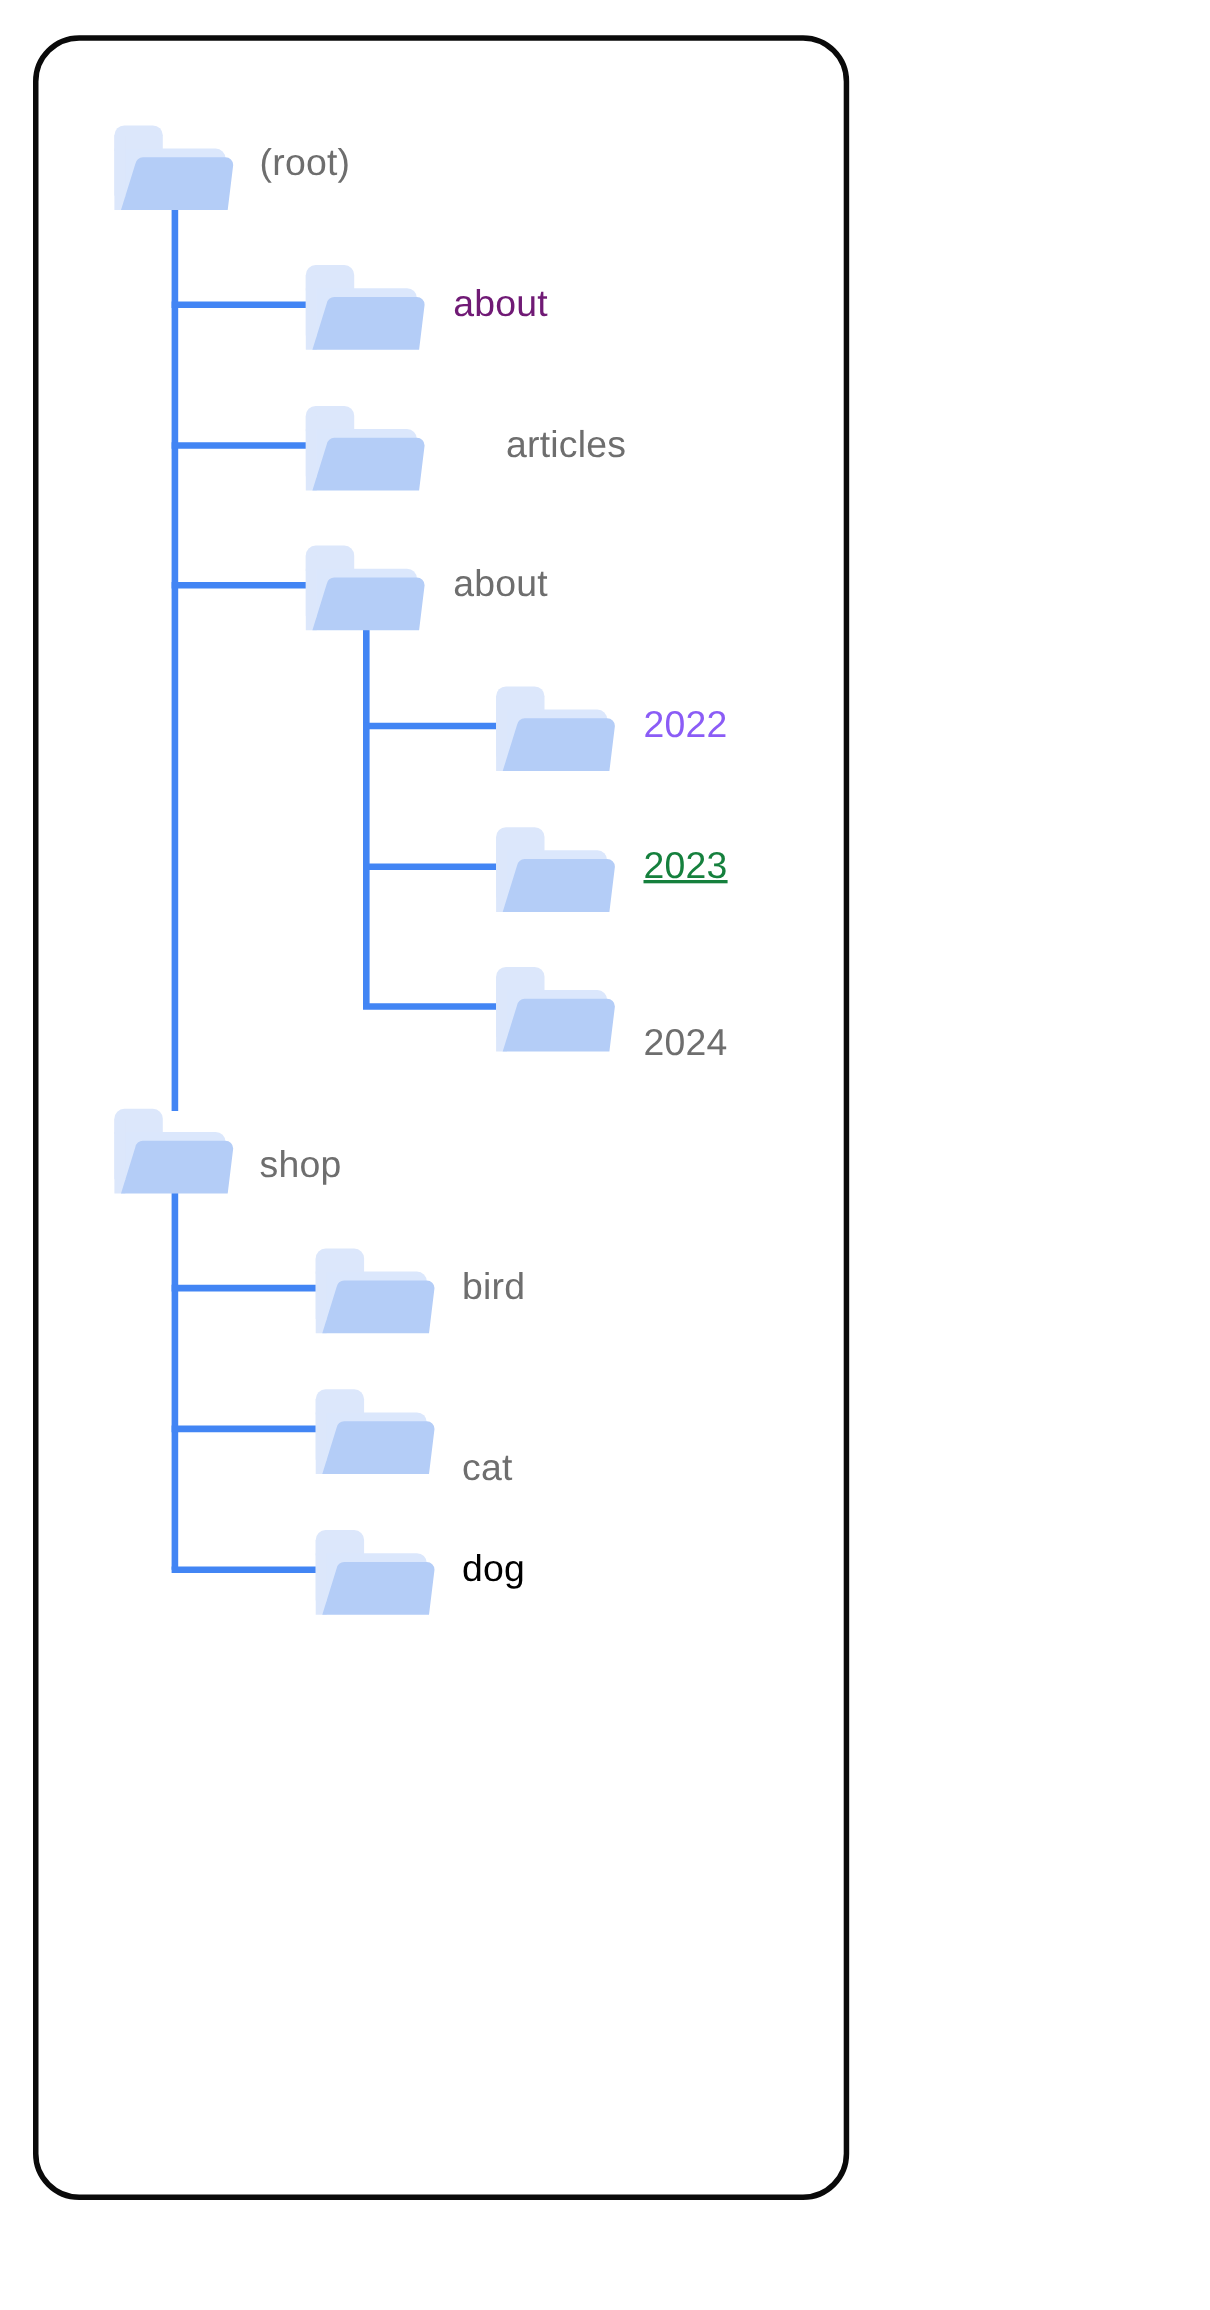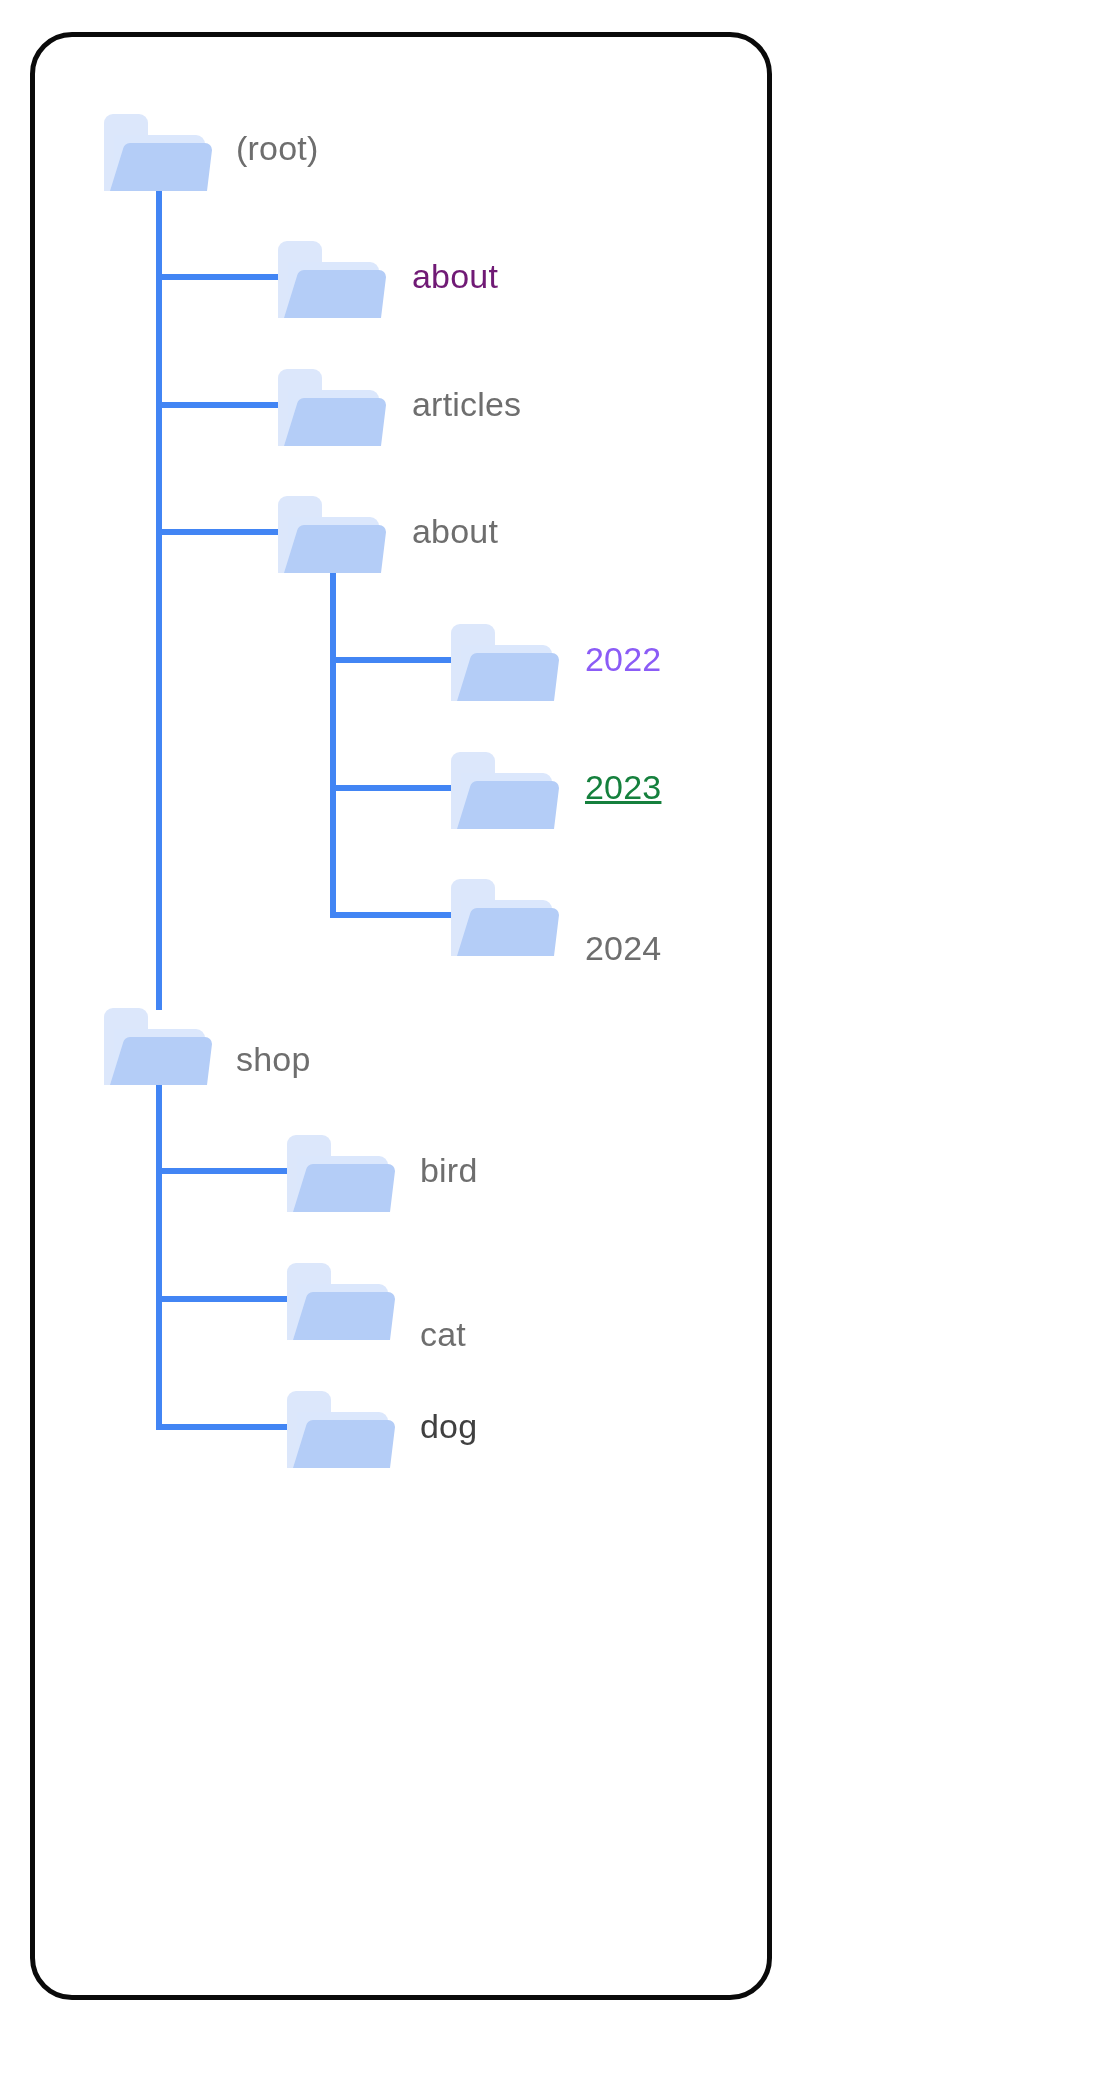--- a/index.html
+++ b/index.html
@@ -111,21 +111,21 @@
         <span class="folder">
           <svg width="118" height="82" viewBox="0 0 118 82">
             <path d="M4 10 a9 9 0 0 1 9 -9 h26 a9 9 0 0 1 9 9 v14 h-44 z" fill="#dce7fb"></path>
             <path d="M4 22 h92 a9 9 0 0 1 9 9 v34 h-101 z" fill="#dbe7fc"></path>
             <path d="M4 10 h10 v68 h-10 z" fill="#dce7fb"></path>
             <path d="M23 36 a7 7 0 0 1 7 -6 h75 a7 7 0 0 1 7 7 l-5 41 h-97 z" fill="#b4cdf7"></path>
           </svg>
         </span>
       </div>
       <div class="node" style="left: 412px; top: 387px; height: 36px;">
-        <span class="label" style="color: rgb(110, 110, 110);">articles</span>
+        <span class="label" style="color: rgb(110, 110, 110); margin-left: 48px;">articles</span>
       </div>
       <div class="node" style="left: 274px; top: 495px;">
         <span class="folder">
           <svg width="118" height="82" viewBox="0 0 118 82">
             <path d="M4 10 a9 9 0 0 1 9 -9 h26 a9 9 0 0 1 9 9 v14 h-44 z" fill="#dce7fb"></path>
             <path d="M4 22 h92 a9 9 0 0 1 9 9 v34 h-101 z" fill="#dbe7fc"></path>
             <path d="M4 10 h10 v68 h-10 z" fill="#dce7fb"></path>
             <path d="M23 36 a7 7 0 0 1 7 -6 h75 a7 7 0 0 1 7 7 l-5 41 h-97 z" fill="#b4cdf7"></path>
           </svg>
         </span>
@@ -215,17 +215,17 @@
         <span class="folder">
           <svg width="118" height="82" viewBox="0 0 118 82">
             <path d="M4 10 a9 9 0 0 1 9 -9 h26 a9 9 0 0 1 9 9 v14 h-44 z" fill="#dce7fb"></path>
             <path d="M4 22 h92 a9 9 0 0 1 9 9 v34 h-101 z" fill="#dbe7fc"></path>
             <path d="M4 10 h10 v68 h-10 z" fill="#dce7fb"></path>
             <path d="M23 36 a7 7 0 0 1 7 -6 h75 a7 7 0 0 1 7 7 l-5 41 h-97 z" fill="#b4cdf7"></path>
           </svg>
         </span>
       </div>
       <div class="node" style="left: 420px; top: 1409px; height: 36px;">
-        <span class="label" style="color: #404040;">dog</span>
+        <span class="label" style="color: #000000;">dog</span>
       </div>
     </div>
 
 </div>
 
 </body></html>

